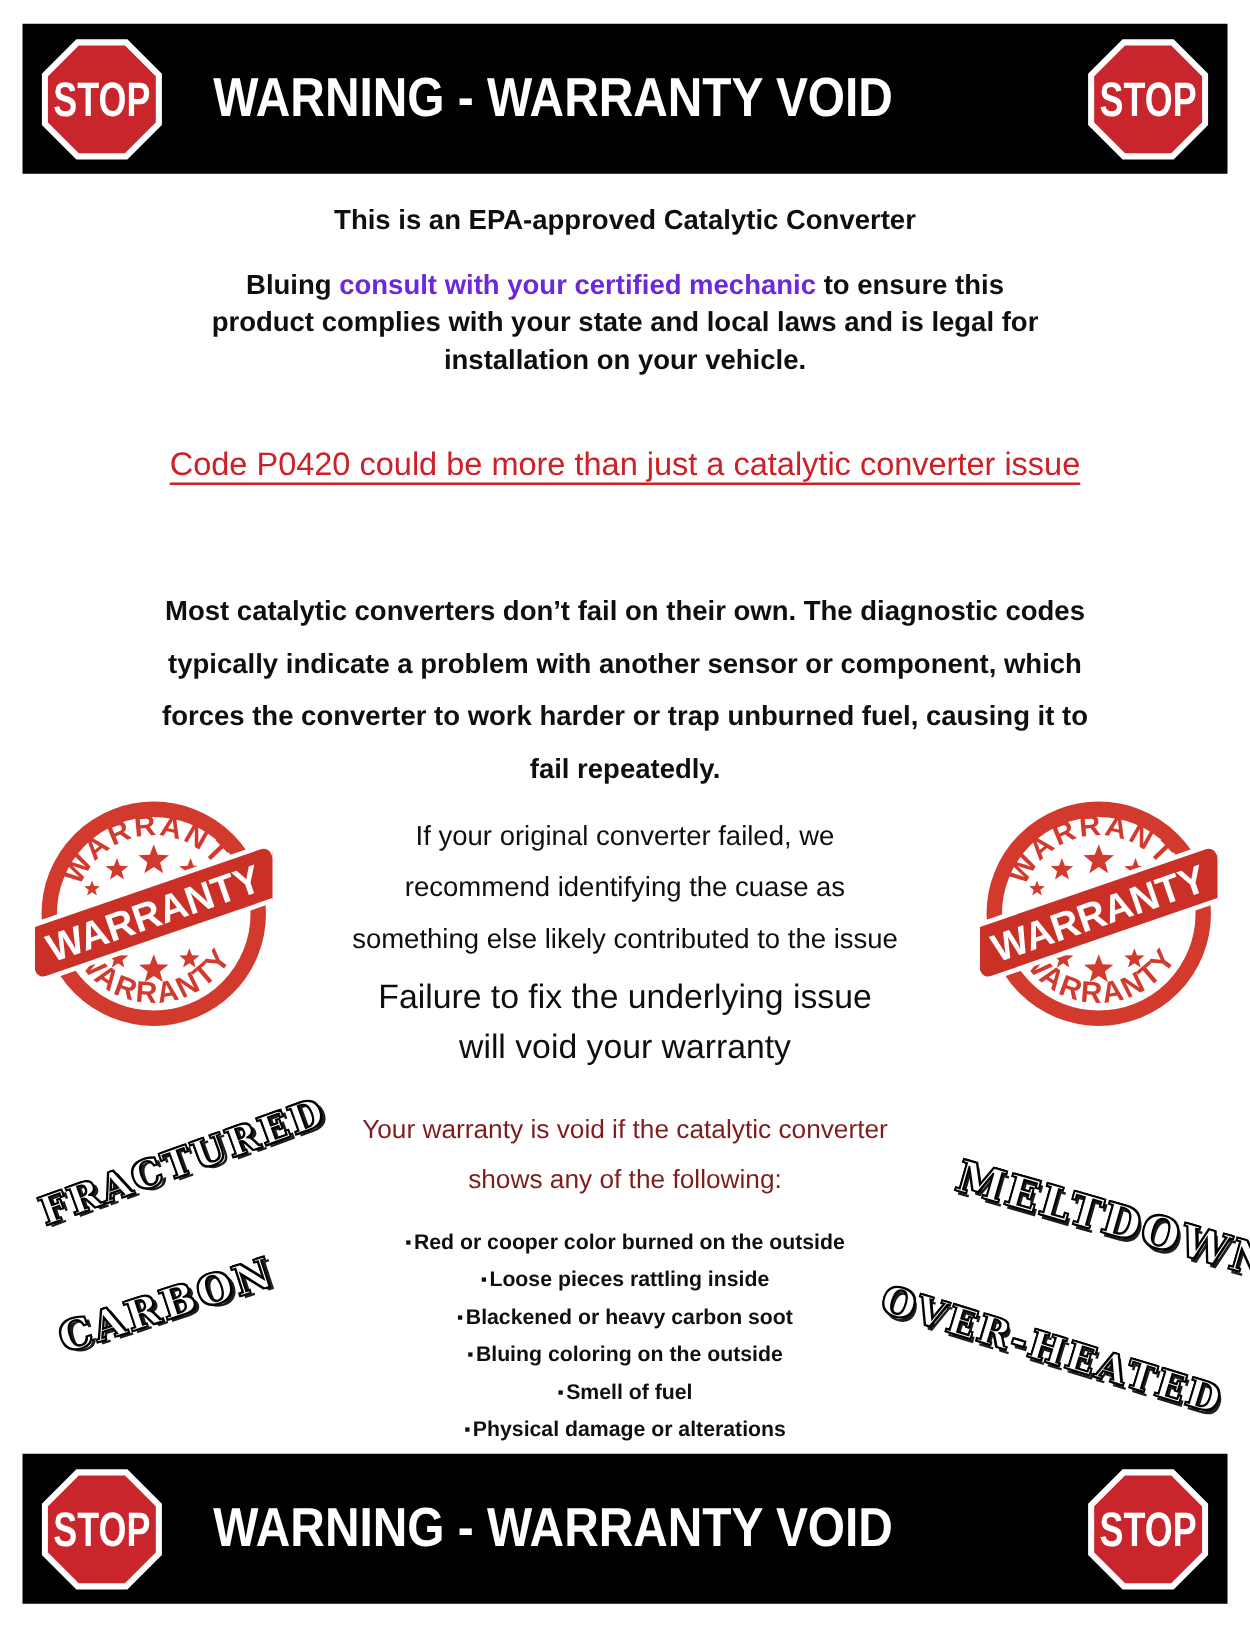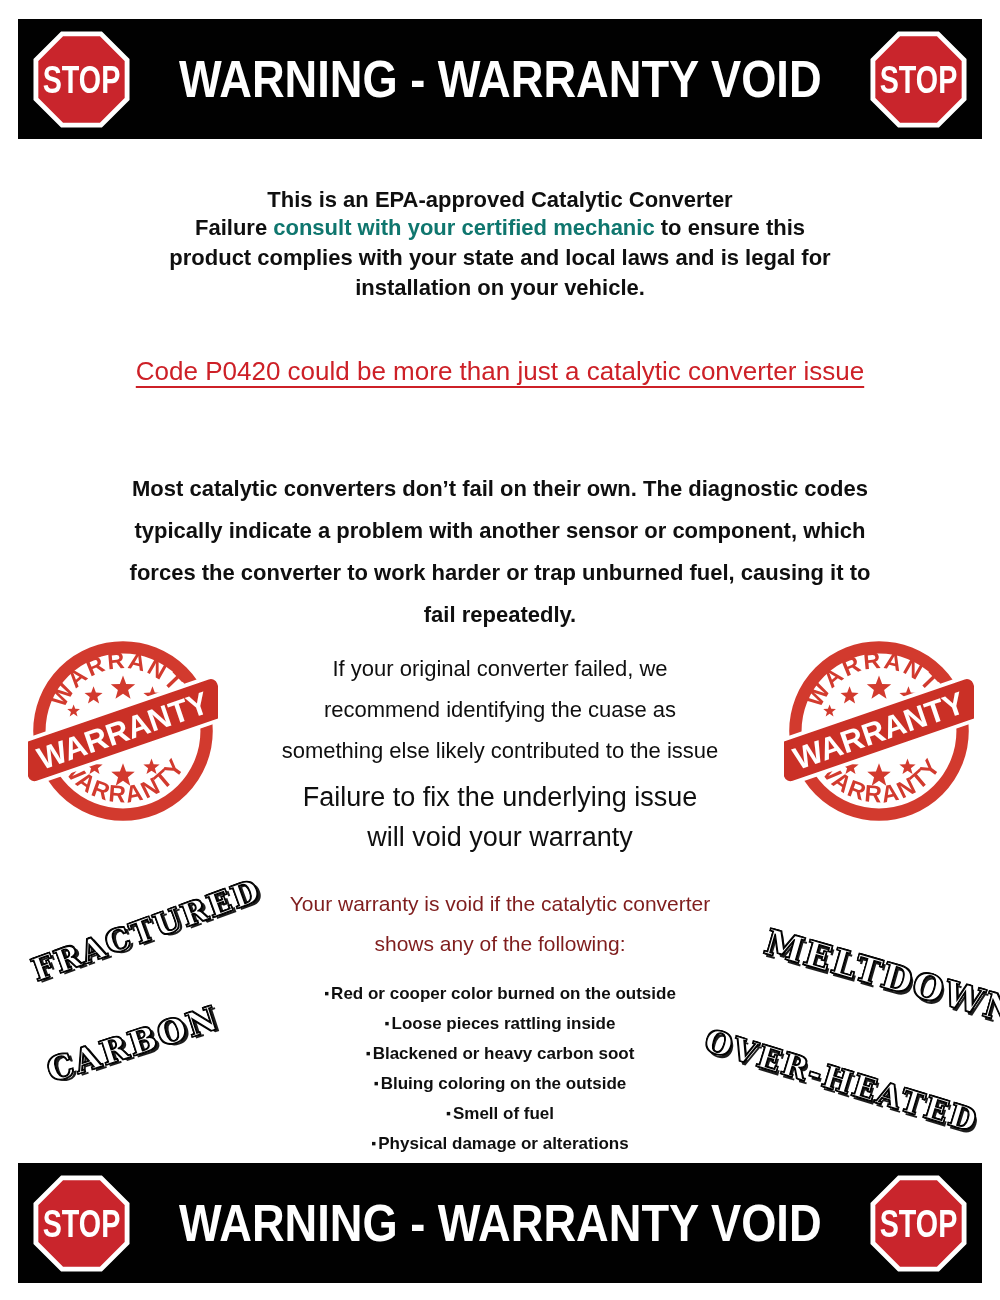--- a/index.html
+++ b/index.html
@@ -2,29 +2,29 @@
 <html><head>
 <meta charset="utf-8">
 <style>
   html,body{margin:0;padding:0;background:#fff;}
   .page{position:relative;width:1000px;height:1300px;background:#ffffff;overflow:hidden;
         font-family:"Liberation Sans","DejaVu Sans",sans-serif;color:#0f0f0f;}
 
   
   .banner{position:absolute;left:18px;right:18px;height:120px;background:#010101;
           display:flex;align-items:center;justify-content:space-between;padding:0 15px;box-sizing:border-box;}
-  .banner-title{flex:1;text-align:center;color:#ffffff;font-weight:bold;font-size:52px;overflow:visible;}
+  .banner-title{flex:1;text-align:left;color:#ffffff;font-weight:bold;font-size:44px;overflow:visible;}
   .banner-title span{display:inline-block;transform:scaleX(0.87);white-space:nowrap;}
   .stop-sign{width:97px;height:97px;flex:0 0 auto;}
 
   
   .tc{position:absolute;left:0;right:0;text-align:center;}
-  .epa{top:163px;font-weight:bold;font-size:22px;margin-top:24px;}
+  .epa{top:163px;font-weight:bold;font-size:22px;}
   .consult{top:213px;font-weight:bold;font-size:22px;line-height:30px;}
-  .red{color:#0f766e;}
+  .red{color:#6d28d9;}
   .code-heading{top:356px;font-size:26px;color:#cd2027;}
   .code-heading span{text-decoration:underline;text-decoration-thickness:2px;text-underline-offset:6px;}
   .diagnosis{top:448px;font-weight:bold;font-size:22px;line-height:42px;margin-top:20px;}
   .recommendation{top:648px;left:220px;right:220px;font-weight:normal;font-size:22px;line-height:41px;}
   .failure{top:777px;font-size:27px;font-weight:400;line-height:40px;}
   .void-heading{top:884px;font-weight:normal;font-size:21px;line-height:40px;color:#7f1d1d;}
   .bullets{top:979px;font-weight:bold;font-size:17px;line-height:29px;}
   .bullet-marker{font-size:14px;margin-right:2px;position:relative;top:-1px;}
 
   
@@ -69,21 +69,21 @@
     </div>
     <svg class="stop-sign" viewBox="0 0 100 100">
       <polygon points="30,3 70,3 97,30 97,70 70,97 30,97 3,70 3,30" fill="#c9252c" stroke="#ffffff" stroke-width="5"></polygon>
       <text class="stop-text" x="50" y="64" text-anchor="middle" textLength="80" lengthAdjust="spacingAndGlyphs">STOP</text>
     </svg>
   </div>
 
   <div class="tc epa">This is an EPA-approved Catalytic Converter</div>
 
   <div class="tc consult">
-    <div><span>Failure </span><span class="red">consult with your certified mechanic</span><span> to ensure this</span></div>
+    <div><span>Bluing </span><span class="red">consult with your certified mechanic</span><span> to ensure this</span></div>
     <div>product complies with your state and local laws and is legal for</div>
     <div>installation on your vehicle.</div>
   </div>
 
   <div class="tc code-heading">
     <span>Code P0420 could be more than just a catalytic converter issue</span>
   </div>
 
   <div class="tc diagnosis">
     <div>Most catalytic converters don’t fail on their own. The diagnostic codes</div>

